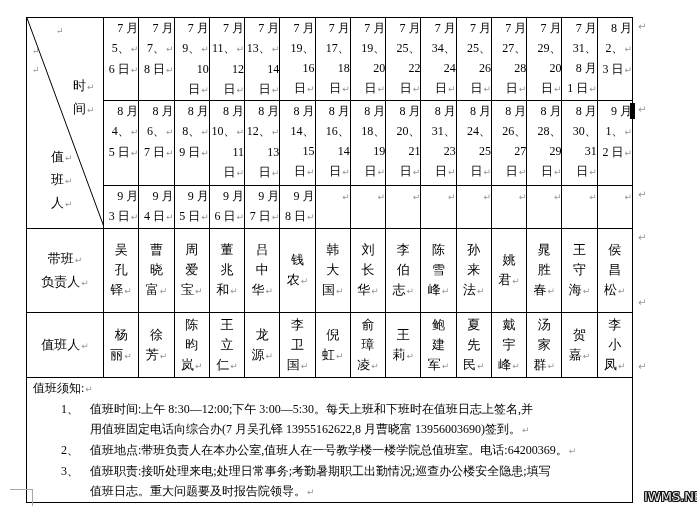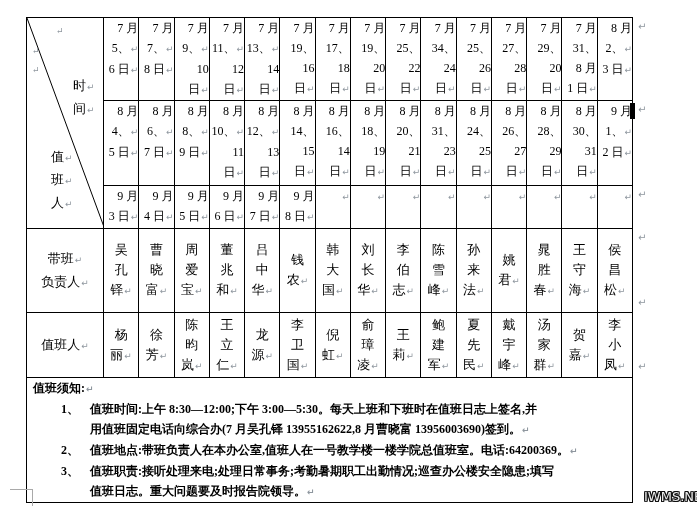--- a/index.html
+++ b/index.html
@@ -24,21 +24,21 @@
   td.label-cell{
     font-size:13px;line-height:21px;text-align:center;vertical-align:middle;
   }
   td.corner-cell{vertical-align:top;}
   .corner-inner{position:relative;width:77px;height:209px;font-size:13px;}
   .corner-inner svg{position:absolute;left:0;top:0;}
   .corner-time{position:absolute;left:46px;top:57px;line-height:22px;white-space:nowrap;}
   .corner-person{position:absolute;left:24px;top:128px;line-height:21px;white-space:nowrap;}
   .stray-mark{position:absolute;color:#8f979f;font-size:9px;}
   td.notes-cell{
-    font-size:12px;line-height:20px;vertical-align:top;text-align:left;padding-top:3px;font-weight:bold;
+    font-size:12px;line-height:20px;vertical-align:top;text-align:left;padding-top:3px;
   }
   .notes-heading{padding-left:6px;}
   .note-item{position:relative;}
   .note-num{position:absolute;left:34px;top:0;}
   .note-text{margin-left:63px;margin-right:2px;white-space:pre-wrap;}
   .rm{color:#8f979f;font-size:9px;margin-left:1px;font-family:"DejaVu Sans",sans-serif;}
   .side-mark{position:absolute;color:#8f979f;font-size:10px;font-family:"DejaVu Sans",sans-serif;}
   .black-marker{position:absolute;left:630px;top:103px;width:5px;height:16px;background:#000;}
   .corner-mark{
     position:absolute;left:10px;top:489px;width:22px;height:16px;

